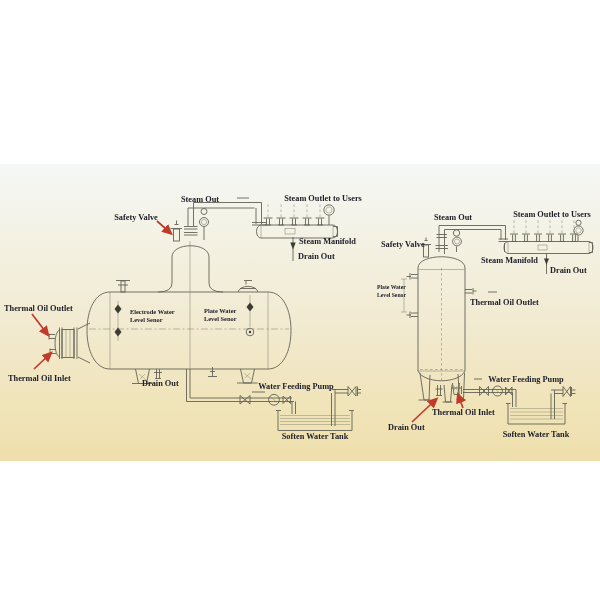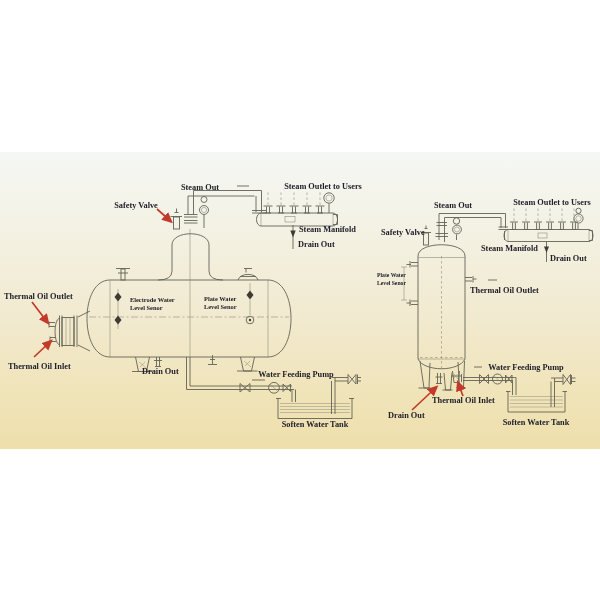--- a/index.html
+++ b/index.html
@@ -1,18 +1,18 @@
 <!DOCTYPE html>
 <html><head>
 <meta charset="utf-8">
 <style>
   html,body{margin:0;padding:0;background:#ffffff;}
   .page{position:relative;width:600px;height:600px;background:#ffffff;overflow:hidden;
         font-family:"Liberation Serif", serif;}
-  .photo{position:absolute;left:0;top:152px;width:600px;height:297px;
+  .photo{position:absolute;left:0;top:164px;width:600px;height:297px;
          background:linear-gradient(180deg,#f5f7f5 0%,#f3f1e2 28%,#f2ead0 55%,#f0e4ba 80%,#eedfab 100%);text-align:right;}
   svg{display:block;}
   .ln{stroke:#626256;fill:none;stroke-width:0.9;stroke-linecap:butt;}
   .lnth{stroke:#848474;fill:none;stroke-width:0.55;}
   .dash{stroke-dasharray:2.6 2.4;}
   .cdash{stroke-dasharray:7 2.5 2 2.5;}
   .darkfill{fill:#3c3c34;stroke:none;}
   .hatch{stroke:#8d8d7b;stroke-width:0.5;fill:none;}
   text{fill:#21212c;font-weight:bold;}
   .t8{font-size:8.3px;}

